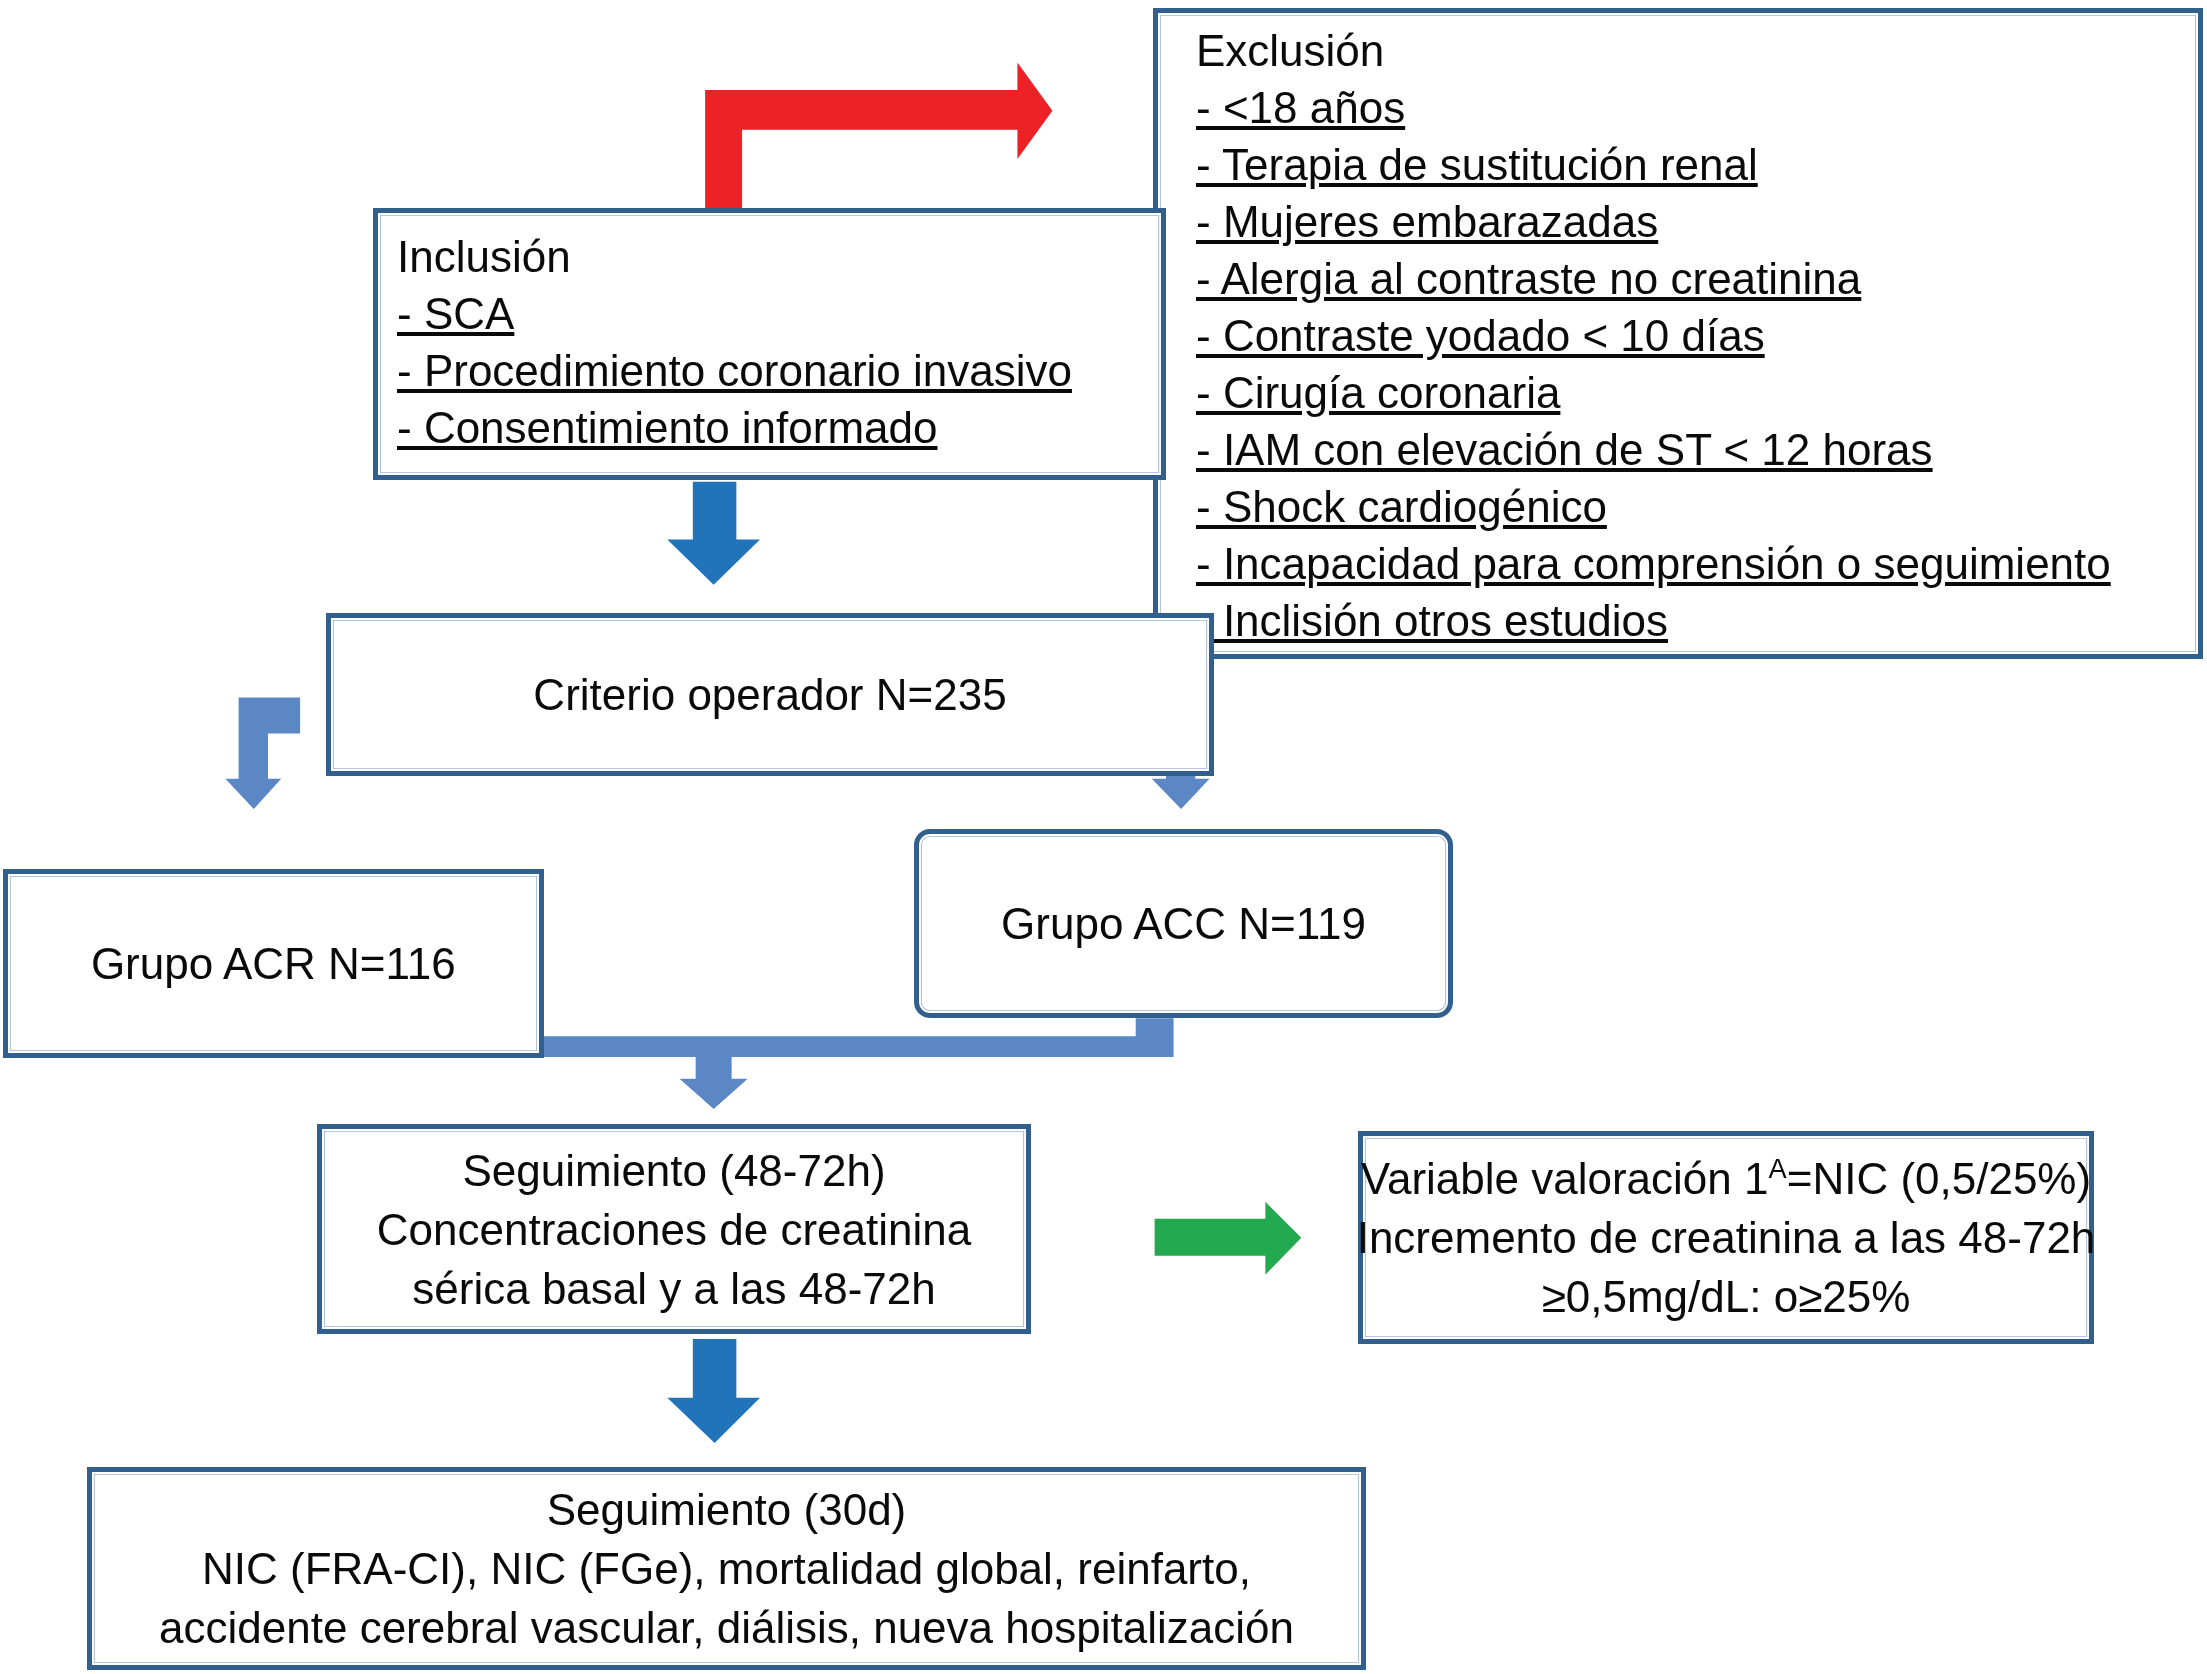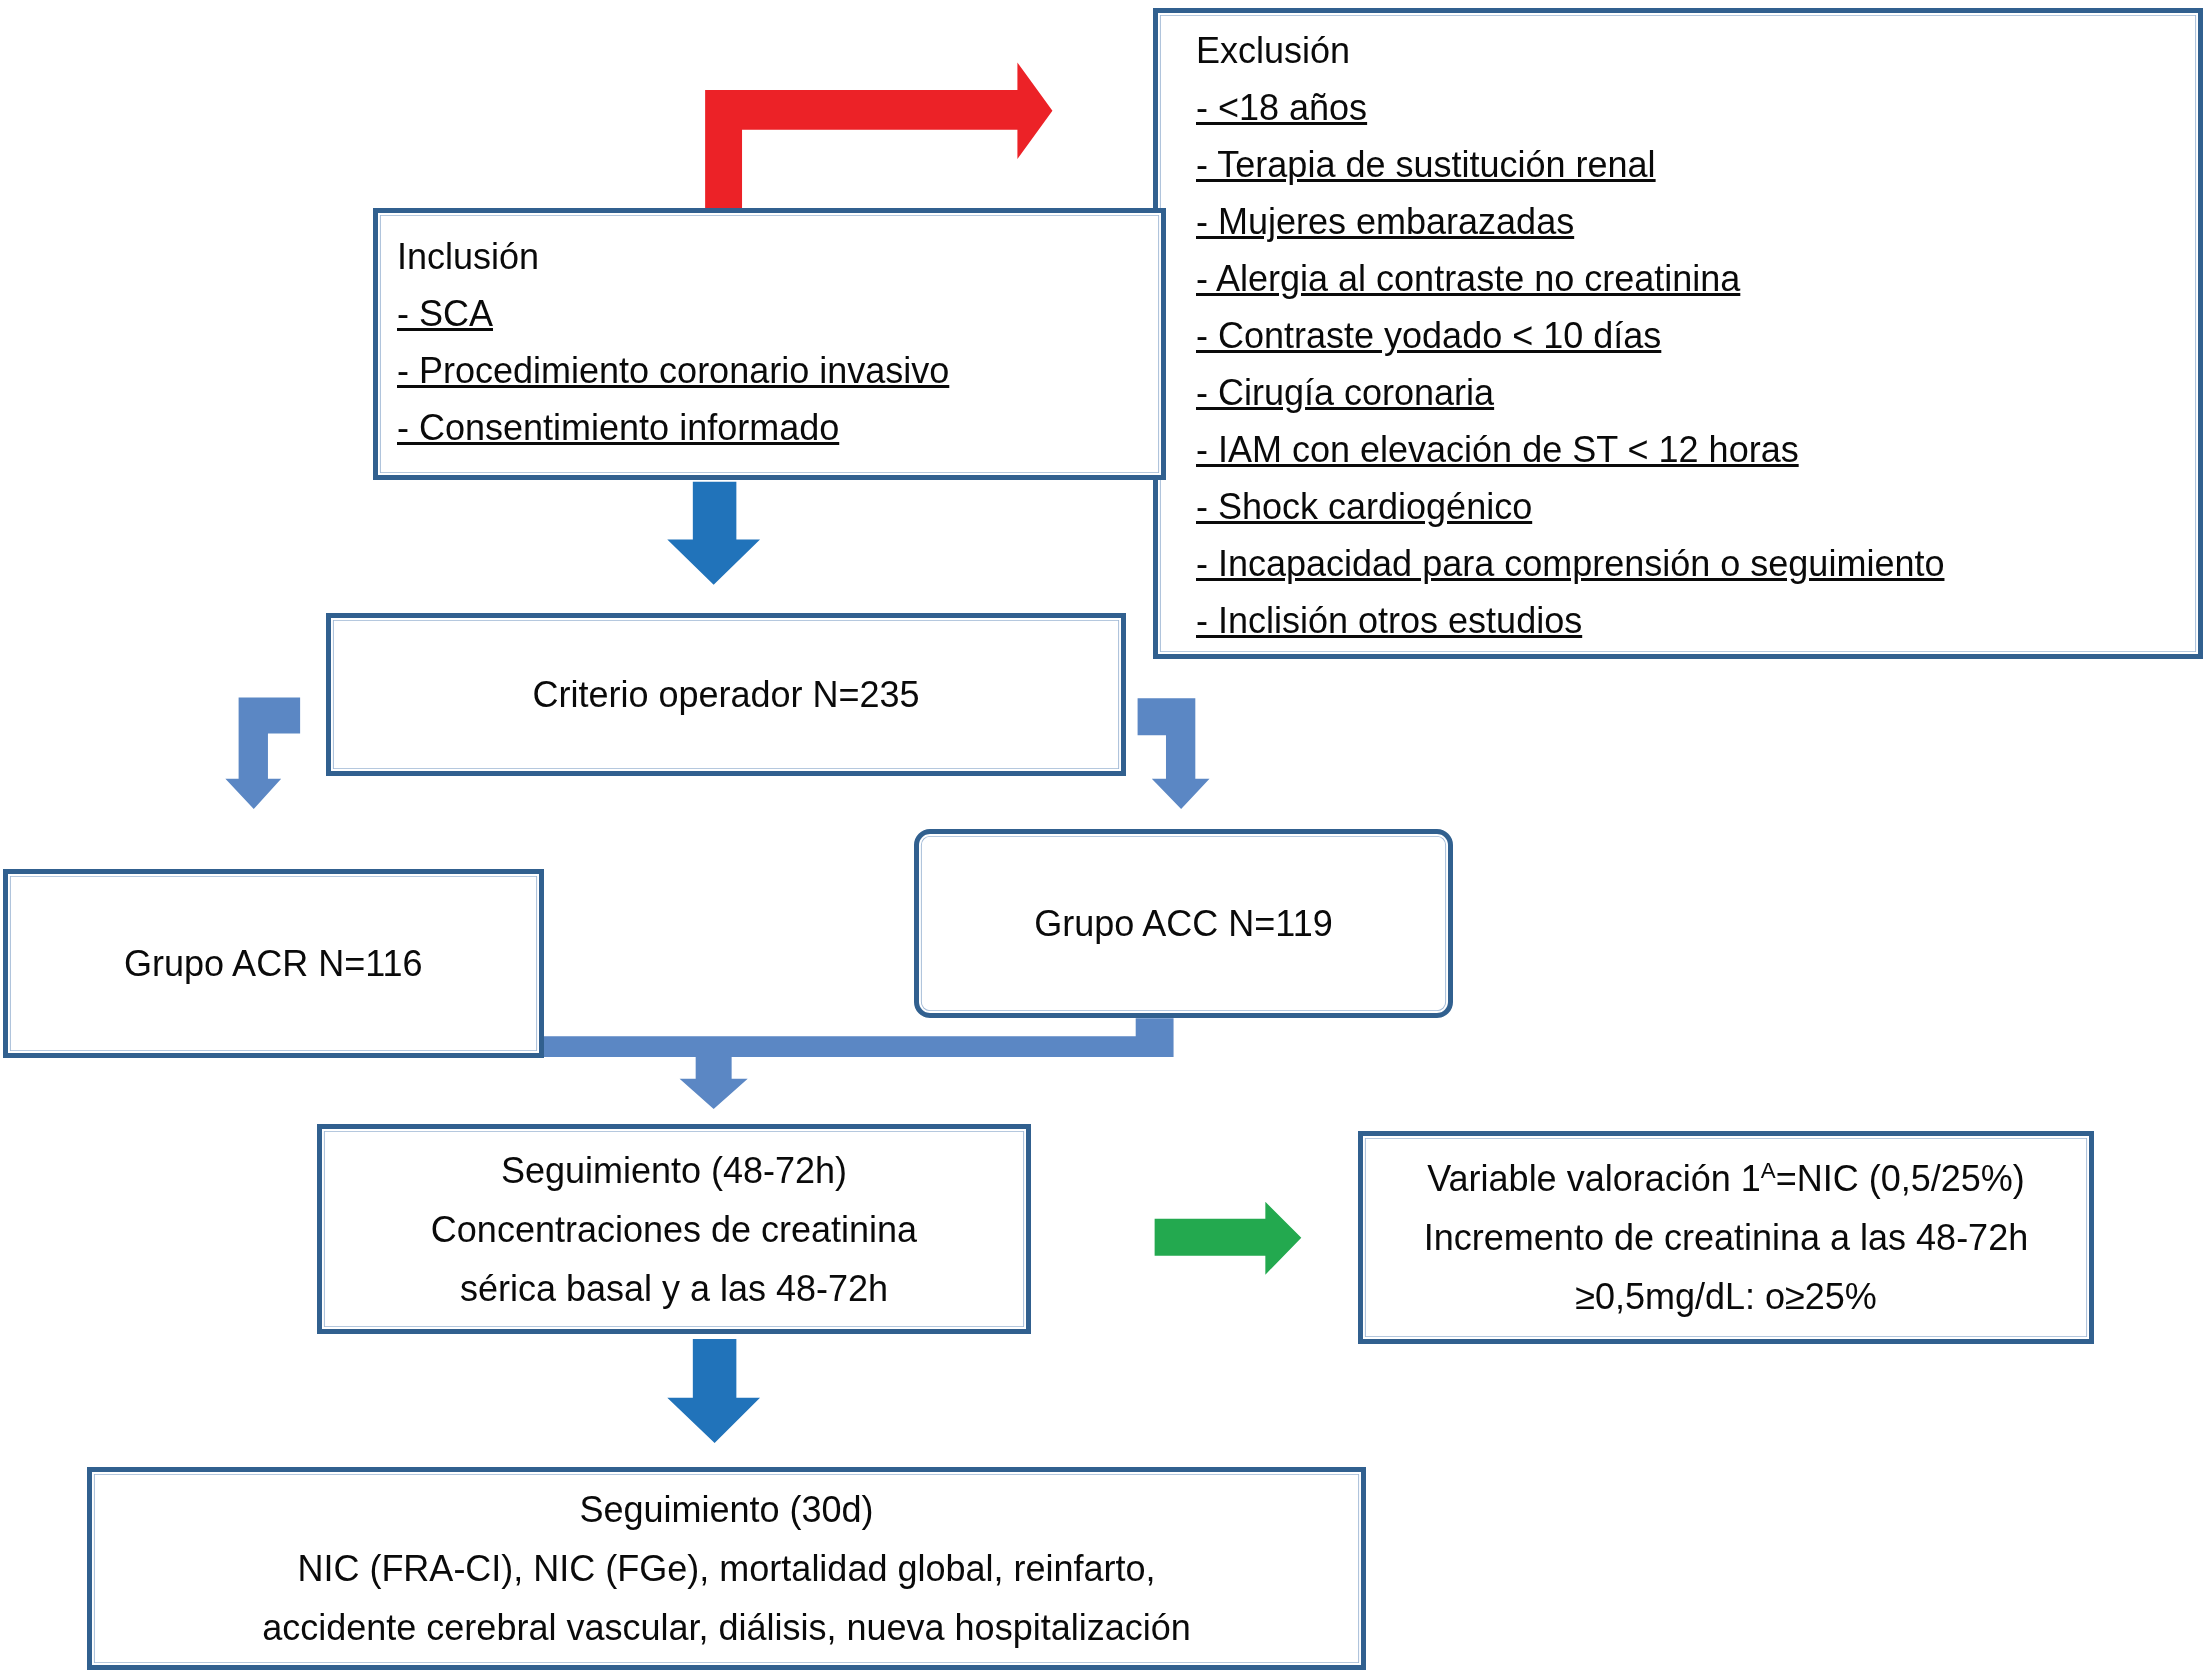--- a/index.html
+++ b/index.html
@@ -10,21 +10,21 @@
     font-family:"Liberation Sans", sans-serif;
     color:#0a0a0a;
     overflow:hidden;
   }
   #connectors{position:absolute;left:0;top:0;width:2208px;height:1674px;}
   .box{
     position:absolute;
     background:#ffffff;
     border:5.7px solid var(--c-box-border,#31608f);
     box-sizing:border-box;
-    font-size:36px;
+    font-size:44px;
     line-height:57px;
     box-shadow:inset 0 0 0 1.9px #ffffff, inset 0 0 0 2.8px #9db6d4;
   }
   .box.centered{
     display:flex;
     flex-direction:column;
     align-items:center;
     justify-content:center;
     text-align:center;
   }
@@ -69,21 +69,21 @@
     <span class="list-line">- Inclisión otros estudios</span>
   </div>
 
   <div class="box" style="left:329px;top:208px;width:793px;height:272px;padding:15px 0 0 19px;margin-left:44px;">
     <span class="list-title">Inclusión</span>
     <span class="list-line">- SCA</span>
     <span class="list-line">- Procedimiento coronario invasivo</span>
     <span class="list-line">- Consentimiento informado</span>
   </div>
 
-  <div class="box centered" style="left:326px;top:613px;width:800px;height:163px;">
+  <div class="box centered" style="left:326px;top:613px;width:888px;height:163px;">
     <span>Criterio operador N=235</span>
   </div>
 
   <div class="box centered" style="left:2.8px;top:825px;width:541px;height:189px;margin-top:44px;">
     <span>Grupo ACR N=116</span>
   </div>
 
   <div class="box centered" style="left:914px;top:829px;width:539px;height:189px;border-radius:16px;">
     <span>Grupo ACC N=119</span>
   </div>

